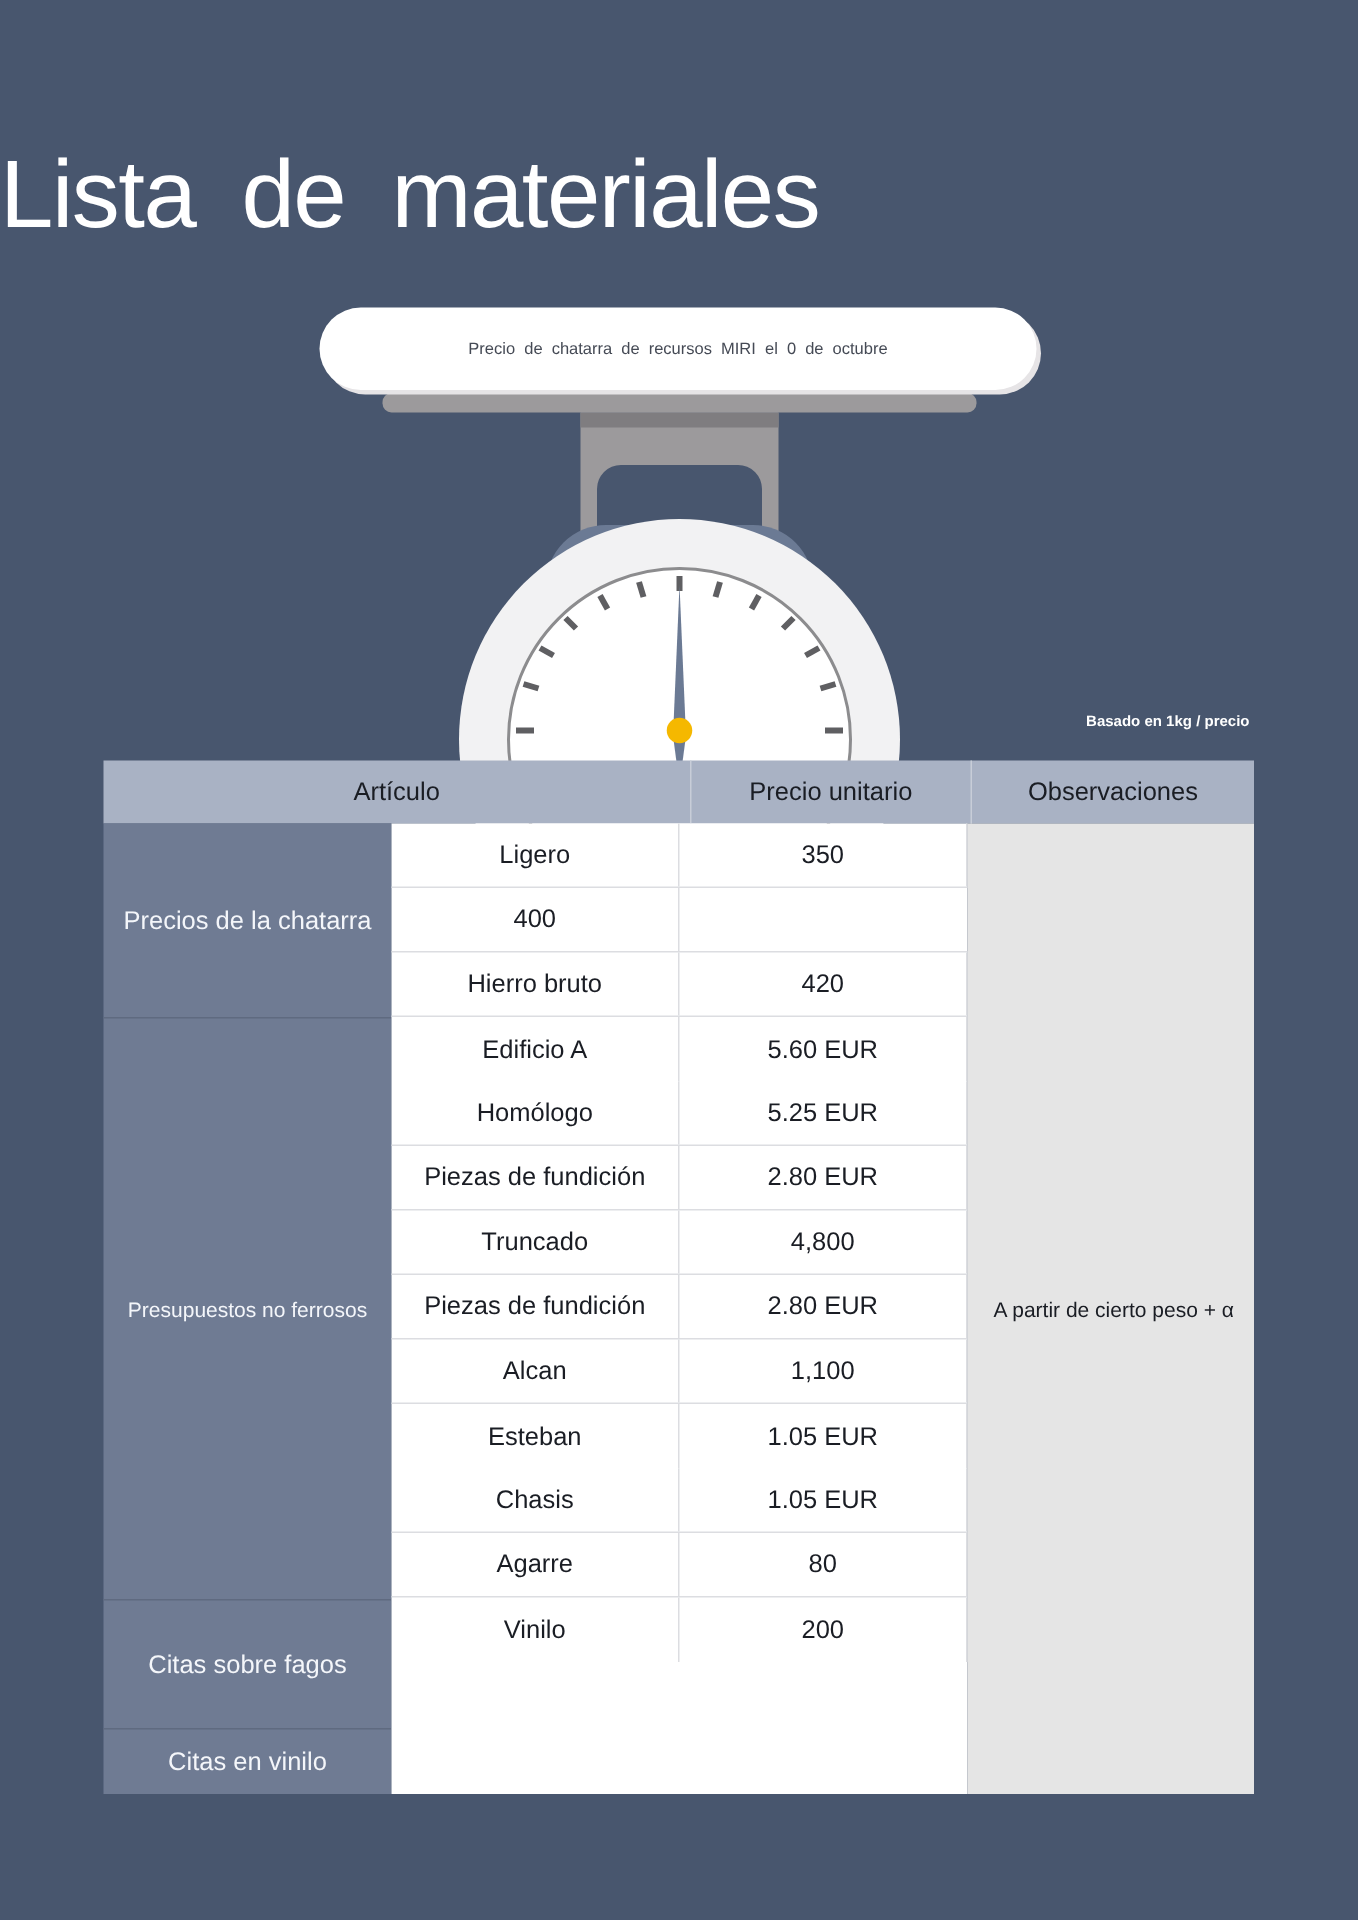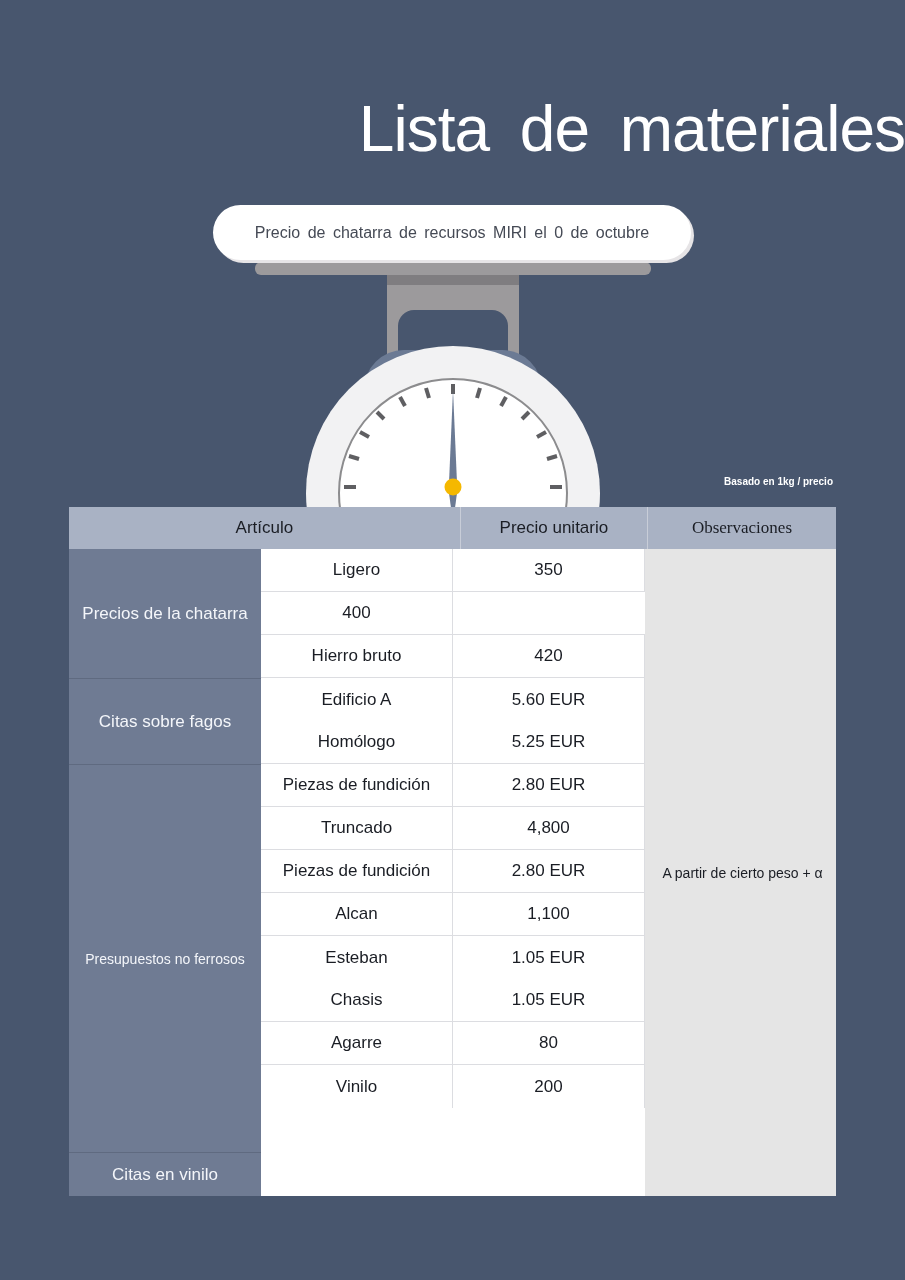--- a/index.html
+++ b/index.html
@@ -5,31 +5,31 @@
     * { box-sizing: border-box; margin: 0; padding: 0; }
     html, body { width: 905px; height: 1280px; }
     body {
       background: #48566e;
       font-family: "Liberation Sans", "DejaVu Sans", sans-serif;
       position: relative;
       overflow: hidden;
     }
     .title {
       position: absolute; top: 92px; left: 0; width: 905px;
-      text-align: right; color: #ffffff;
+      text-align: left; color: #ffffff;
       font-size: 64px; font-weight: 400; letter-spacing: -1px;
       word-spacing: 14px;
     }
     
     .pan-label {
       position: absolute; left: 213px; top: 205px; width: 478px; height: 55px;
       background: #ffffff; border-radius: 28px;
       box-shadow: 3px 3px 0 #e6e4e6;
       display: flex; align-items: center; justify-content: center;
-      color: #454a55; font-size: 16px; word-spacing: 3px;
+      color: #454a55; font-size: 11px; word-spacing: 3px;
       z-index: 3;
     }
     .pan-bar {
       position: absolute; left: 255px; top: 262px; width: 396px; height: 13px;
       background: #9c9a9c; border-radius: 6px; z-index: 2;
     }
     .stem {
       position: absolute; left: 387px; top: 275px; width: 132px; height: 80px;
       background: #9c9a9c; z-index: 1;
     }
@@ -60,21 +60,21 @@
     
     .table-wrap {
       position: absolute; left: 69px; top: 507px; width: 767px; z-index: 5;
     }
     .thead {
       display: flex; height: 42px; background: #a9b2c4; color: #1a1d24; font-size: 17px;
     }
     .th { display: flex; align-items: center; justify-content: center; }
     .th.c-art { width: 400px; border-right: 1px solid #c8cdd8; }
     .th.c-pu { width: 191px; border-right: 1px solid #c8cdd8; }
-    .th.c-obs { width: 192px; font-family: Liberation Serif, serif; }
+    .th.c-obs { width: 192px; }
     .tbody { display: flex; }
     .cats { width: 192px; background: #6f7b93; color: #f4f6fa; }
     .cat {
       display: flex; align-items: center; justify-content: center;
       text-align: center; font-size: 17px; border-bottom: 1px solid #5f6a80;
     }
     .cat.small { font-size: 14px; }
     .cat:last-child { border-bottom: none; }
     .rows { width: 384px; background: #ffffff; }
     .row { display: flex; height: 43px; color: #1a1d24; font-size: 17px; }
@@ -129,22 +129,22 @@
 
 <div class="table-wrap">
   <div class="thead">
     <div class="th c-art">Artículo</div>
     <div class="th c-pu">Precio unitario</div>
     <div class="th c-obs">Observaciones</div>
   </div>
   <div class="tbody">
     <div class="cats">
       <div class="cat" style="height:130px">Precios de la chatarra</div>
+      <div class="cat small" style="height:388px">Presupuestos no ferrosos</div>
       <div class="cat" style="height:86px">Citas sobre fagos</div>
-      <div class="cat small" style="height:388px">Presupuestos no ferrosos</div>
       <div class="cat" style="height:43px">Citas en vinilo</div>
     </div>
     <div class="rows">
       <div class="row div">
         <div class="cell item">Ligero</div>
         <div class="cell price">350</div>
       </div>
       <div class="row div">
         <div class="cell price">400</div>
       </div>

